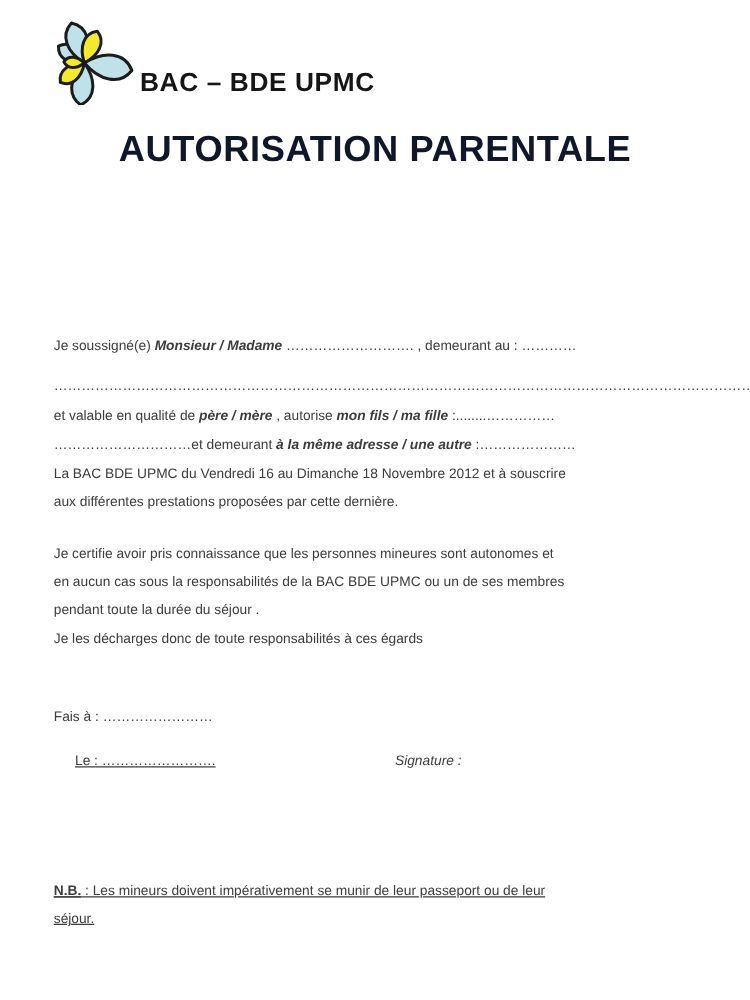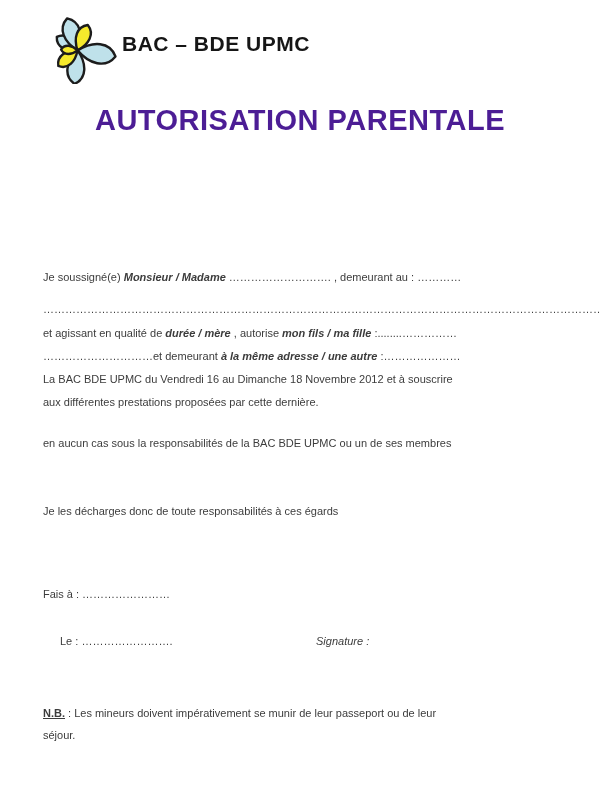--- a/index.html
+++ b/index.html
@@ -10,23 +10,23 @@
     background: #ffffff;
     font-family: "Liberation Sans", "DejaVu Sans", sans-serif;
     color: #3c3c3c;
     overflow: hidden;
   }
 
   
   .logo {
     position: absolute;
     top: 8px;
-    left: 30px;
+    left: 20px;
     display: flex;
-    align-items: center;
+    align-items: flex-end;
   }
   .logo svg { display: block; }
   .logo-petal { stroke: #1c1c1c; stroke-width: 2.4; vector-effect: non-scaling-stroke; stroke-linejoin: round; }
   .logo-text {
     font-size: 21px;
     font-weight: 700;
     letter-spacing: 0.5px;
     color: #161616;
     margin-left: 4px;
     padding-bottom: 5px;
@@ -37,47 +37,47 @@
   .title {
     position: absolute;
     top: 98px;
     left: 0;
     right: 0;
     margin: 0;
     text-align: center;
     font-size: 29px;
     font-weight: 800;
     letter-spacing: 0.5px;
-    color: #4c1d95;
+    color: #0f172a;
     line-height: 44px;
   }
 
   
   .block { position: absolute; left: 43px; width: 512px; font-size: 11px; }
   .line { white-space: nowrap; height: 23px; line-height: 23px; }
   .pline { white-space: nowrap; height: 22.5px; line-height: 22.5px; }
 
   #para1 { top: 266px; }
   #para1 .gap-before { margin-top: 9px; }
   #para1 .gap-small  { margin-top: 1px; }
 
   #para2 { top: 432px; }
   #para3 { top: 500px; }
 
   .bi { font-weight: 700; font-style: italic; }
 
   
   #sign { top: 563px; }
-  #sign .row { position: relative; height: 23px; line-height: 23px; white-space: nowrap; margin-top: 20px; }
-  #sign .row2 { margin-top: 24px; }
+  #sign .row { position: relative; height: 23px; line-height: 23px; white-space: nowrap; }
+  #sign .row2 { margin-top: 12px; text-decoration: underline; }
   #sign .le-indent { margin-left: 17px; }
   .sig-label { position: absolute; left: 273px; top: 0; font-style: italic; text-align: right; }
 
   
-  #nb { top: 702px; }
+  #nb { top: 702px; text-decoration: underline; }
   #nb .pline { height: 22.4px; line-height: 22.4px; }
   .nb-label { font-weight: 700; text-decoration: underline; }
 </style>
 </head>
 <body>
 
 <div class="page">
 
   <header class="logo">
     <svg width="88" height="76" viewBox="0 0 100 86">
@@ -92,28 +92,30 @@
       </g>
     </svg>
     <span class="logo-text">BAC – BDE UPMC</span>
   </header>
 
   <h1 class="title">AUTORISATION PARENTALE</h1>
 
   <div class="block" id="para1">
     <div class="line"><span>Je soussigné(e) </span><span class="bi">Monsieur / Madame</span><span> ………………………. , demeurant au : …………</span></div>
     <div class="line gap-before">……………………………………………………………………………………………………………………………………………</div>
-    <div class="line gap-small"><span>et agissant en qualité de </span><span class="bi">durée / mère</span><span> , autorise </span><span class="bi">mon fils /  ma fille</span><span> :........……………</span></div>
+    <div class="line gap-small"><span>et valable en qualité de </span><span class="bi">père / mère</span><span> , autorise </span><span class="bi">mon fils /  ma fille</span><span> :........……………</span></div>
     <div class="line"><span>…………………………et demeurant </span><span class="bi">à la même adresse / une autre</span><span> :…………………</span></div>
     <div class="line">La BAC BDE UPMC du Vendredi 16 au Dimanche 18 Novembre 2012 et à souscrire</div>
     <div class="line">aux différentes prestations proposées par cette dernière.</div>
   </div>
 
   <div class="block" id="para2">
+    <div class="pline">Je certifie avoir pris connaissance que les personnes mineures sont autonomes et</div>
     <div class="pline">en aucun cas sous la responsabilités de la BAC BDE UPMC ou un de ses membres</div>
+    <div class="pline">pendant toute la durée du séjour .</div>
   </div>
 
   <div class="block" id="para3">
     <div class="pline">Je les décharges donc de toute responsabilités à ces égards</div>
   </div>
 
   <div class="block" id="sign">
     <div class="row"><span>Fais à : ……………………</span></div>
     <div class="row row2"><span class="le-indent">Le : …………………….</span><span class="sig-label">Signature :</span></div>
   </div>

